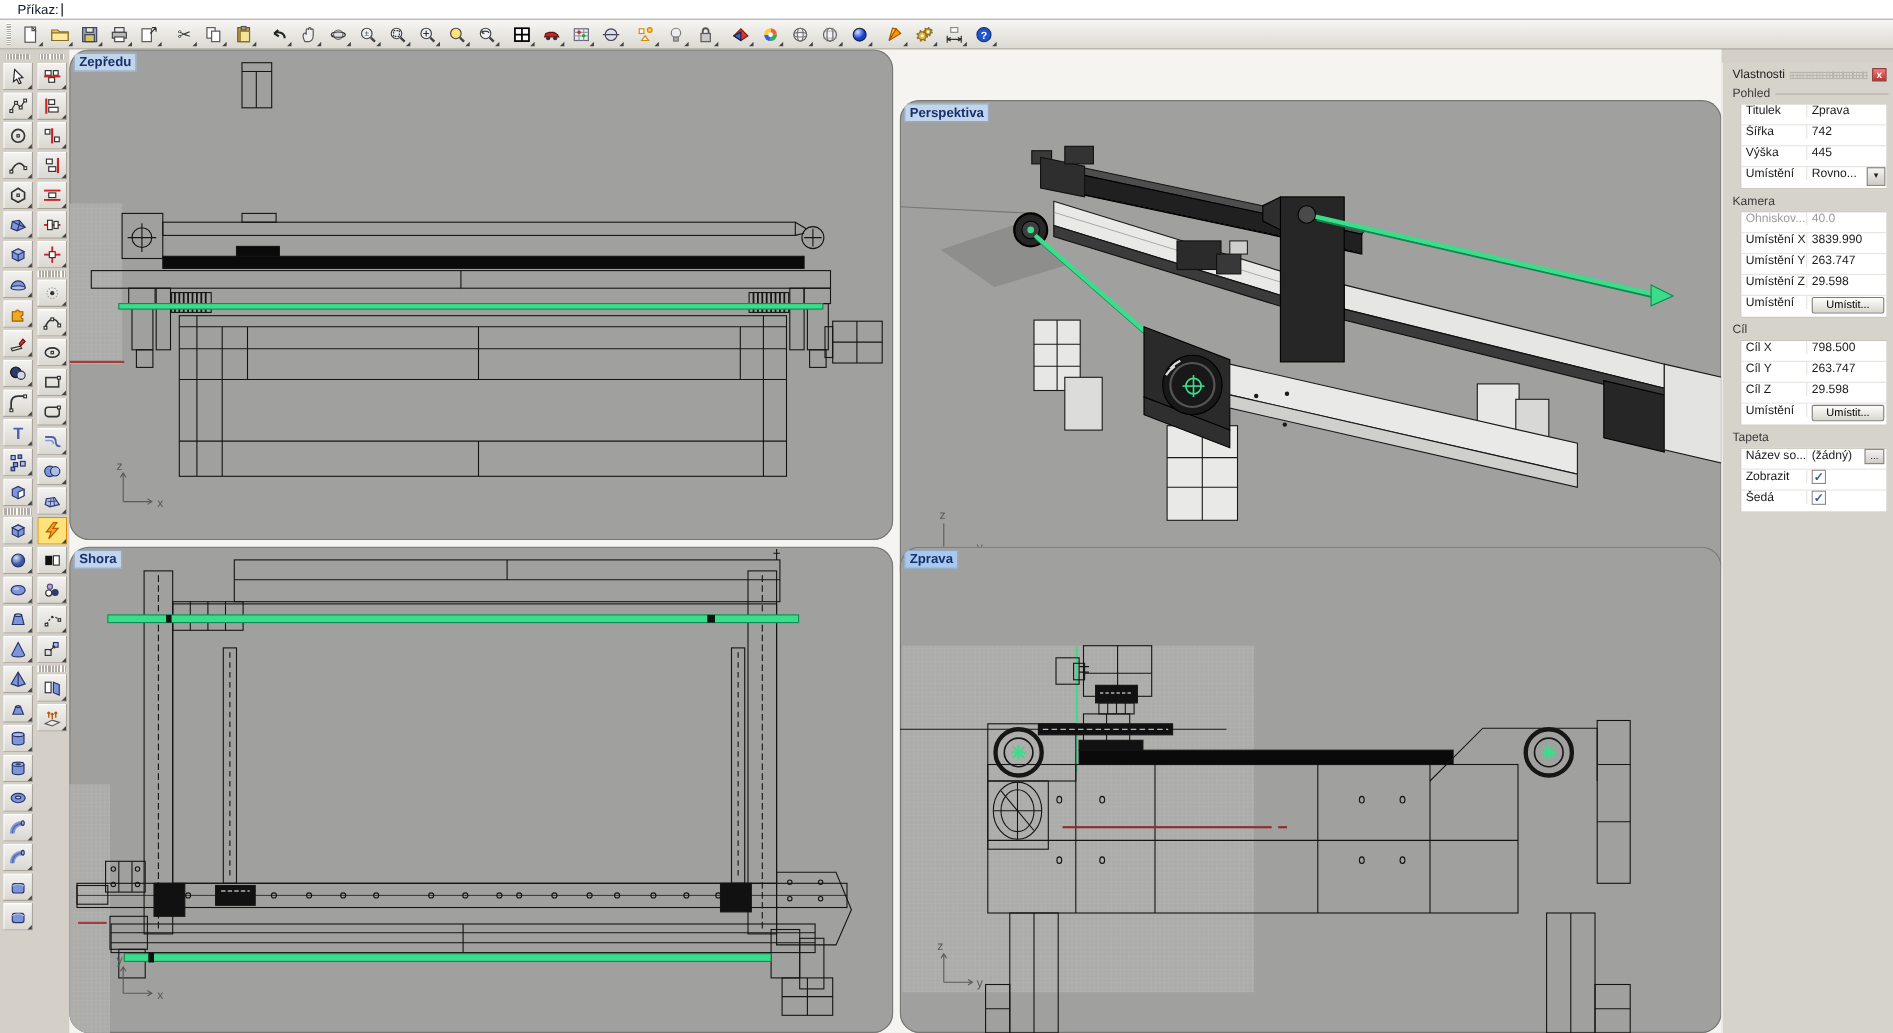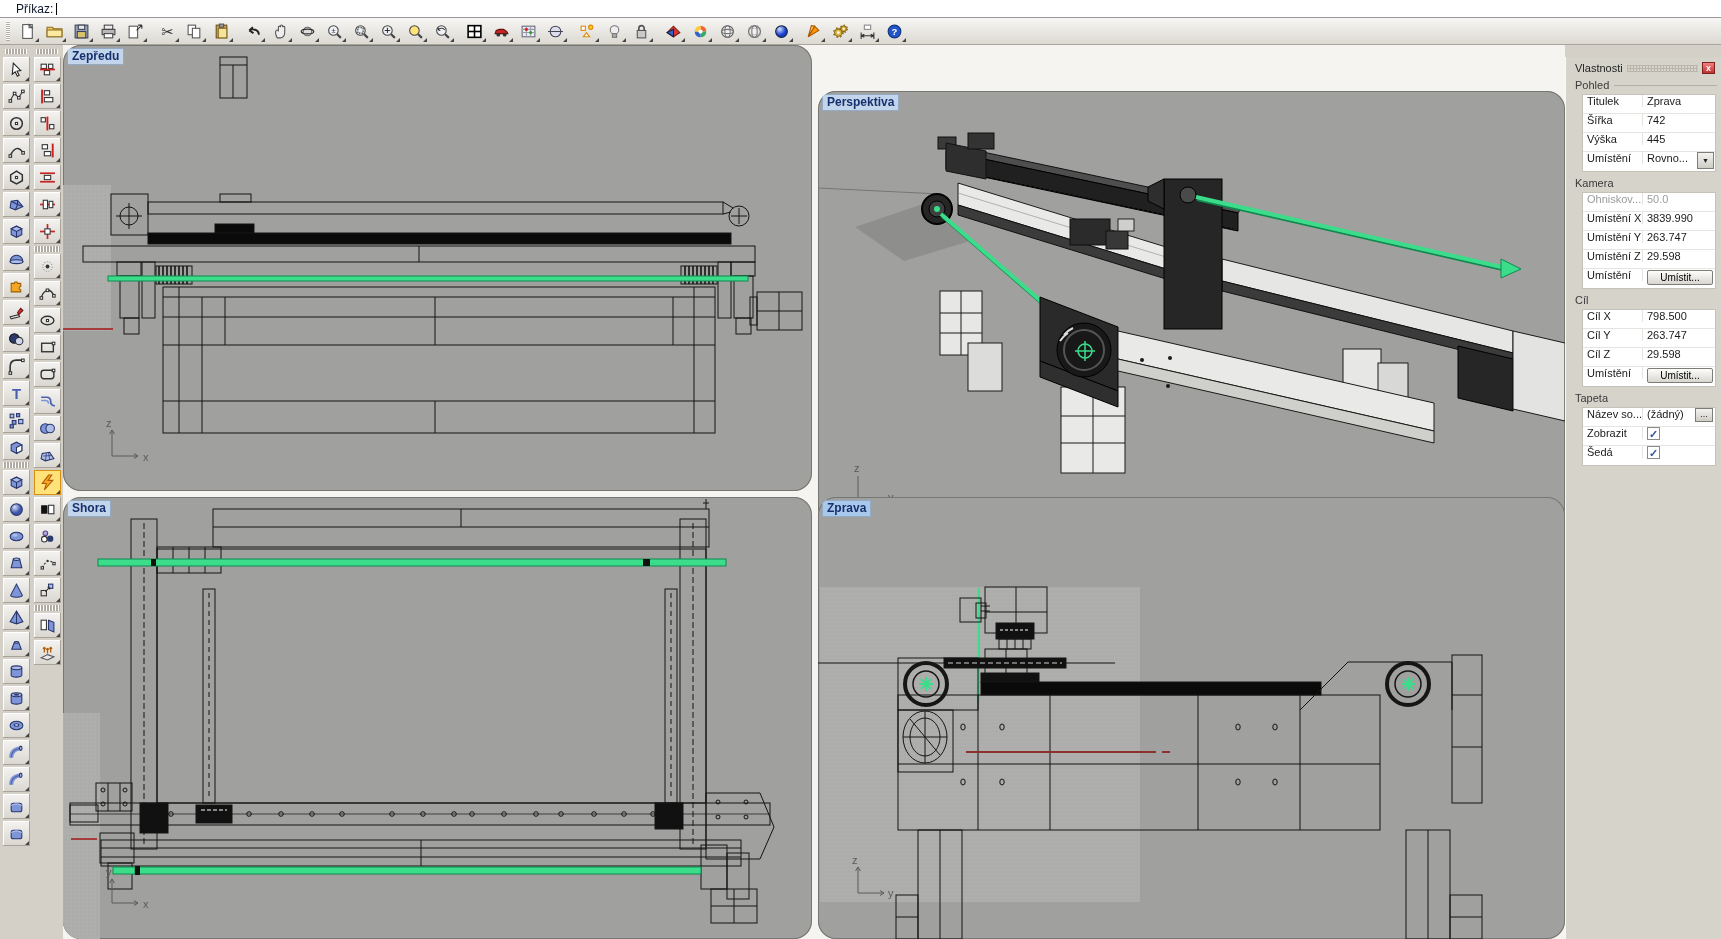--- a/index.html
+++ b/index.html
@@ -1001,21 +1001,21 @@
           <span class="pval">Rovno...</span>
           <span class="ddbtn">▼</span>
         </div>
       </div>
       <div class="sechead">
         <span>Kamera</span>
       </div>
       <div class="ptable">
         <div class="prow disabled">
           <span class="plabel">Ohniskov...</span>
-          <span class="pval">50.0</span>
+          <span class="pval">40.0</span>
         </div>
         <div class="prow">
           <span class="plabel">Umístění X</span>
           <span class="pval">3839.990</span>
         </div>
         <div class="prow">
           <span class="plabel">Umístění Y</span>
           <span class="pval">263.747</span>
         </div>
         <div class="prow">

